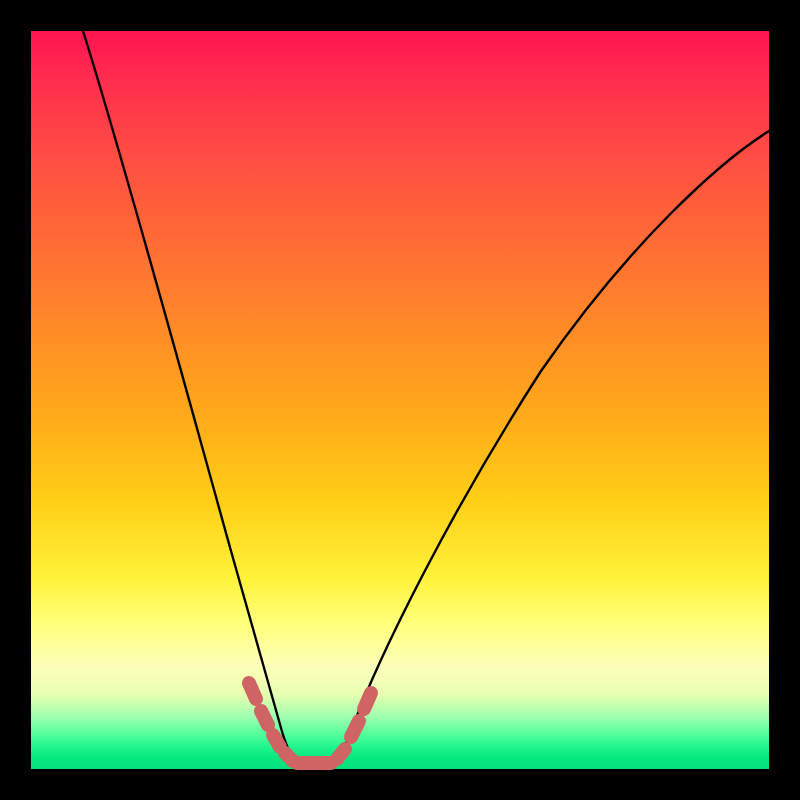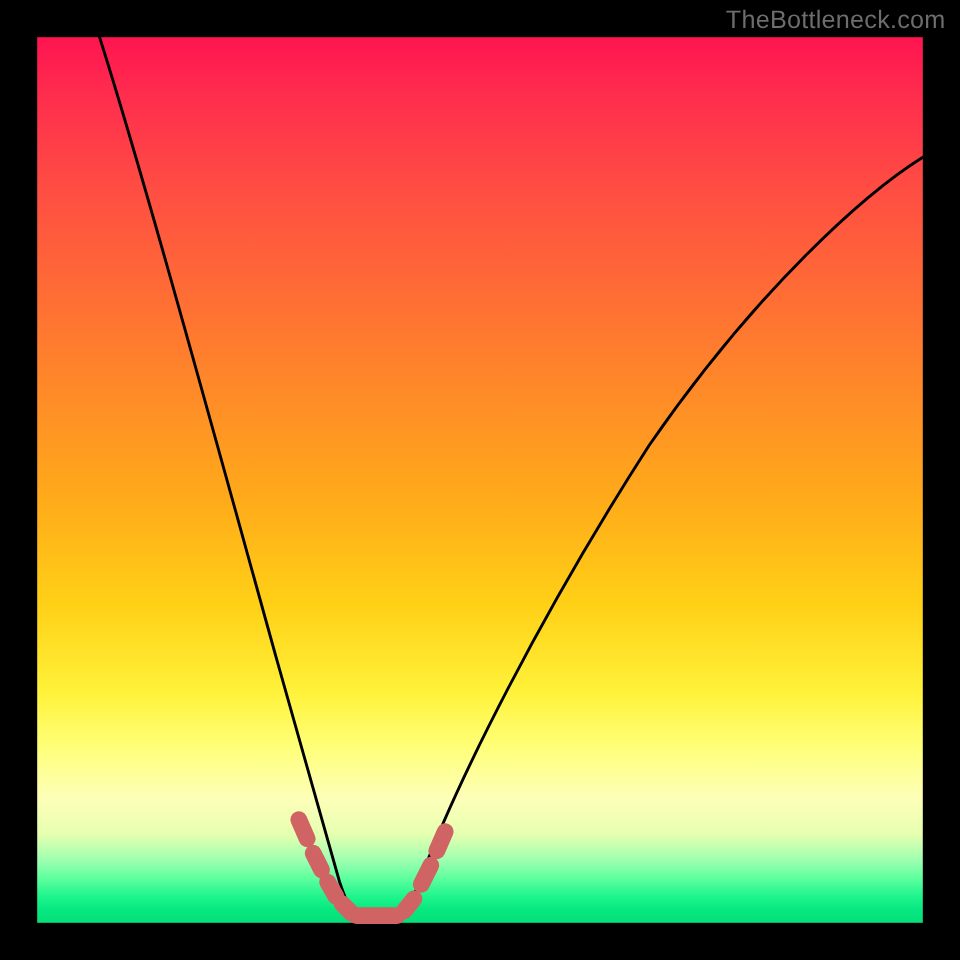--- a/index.html
+++ b/index.html
@@ -91,14 +91,13 @@
       <path d="M 266 732 L 300 732"></path>
     </g>
 
     <g stroke="#d06464" stroke-width="14" stroke-linecap="round" fill="none">
       <path d="M 306 728 L 314 718"></path>
       <path d="M 320 706 L 328 690"></path>
       <path d="M 333 678 L 340 662"></path>
     </g>
   </svg>
 
-  <div class="watermark">TheBottleneck.com</div>
 </div>
 
 </body></html>

